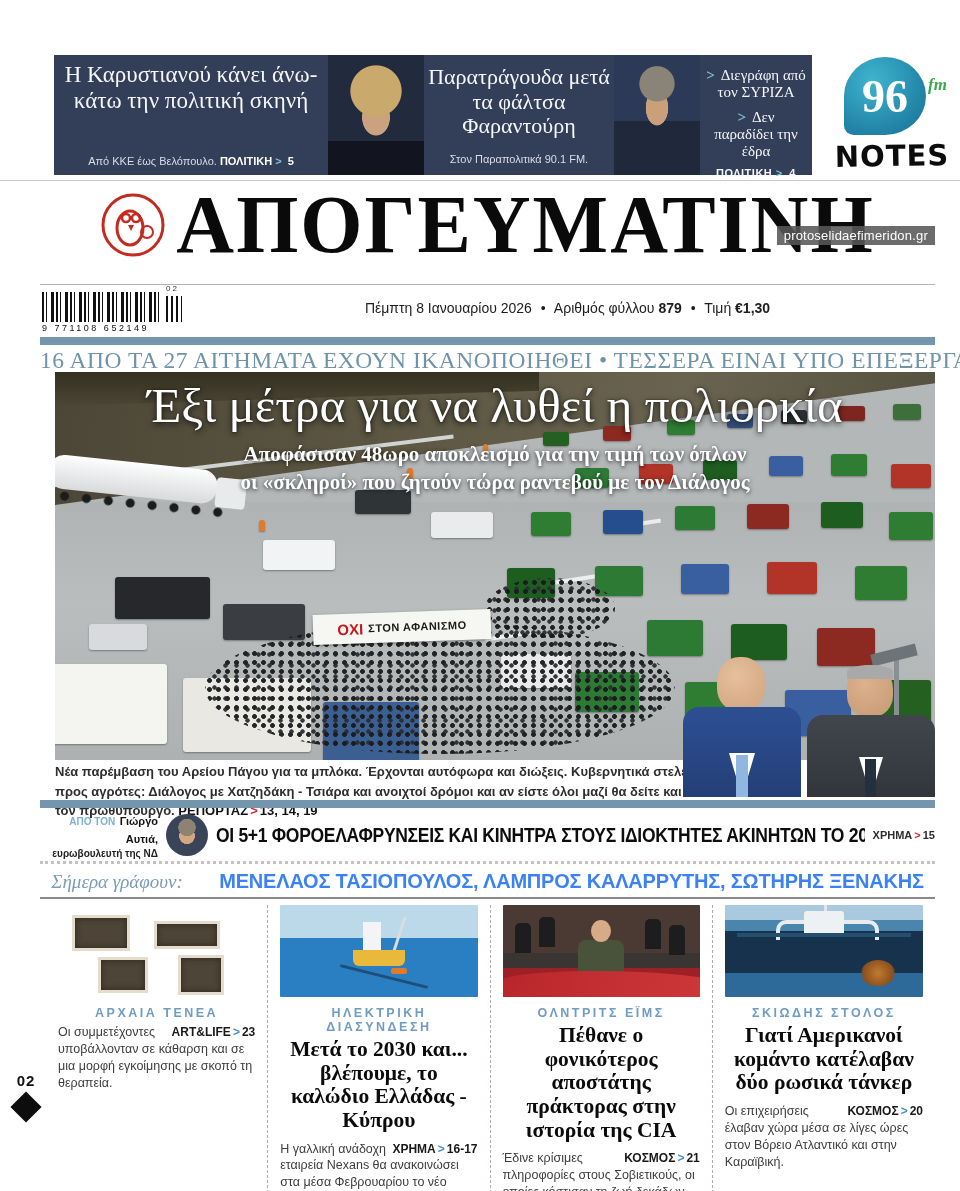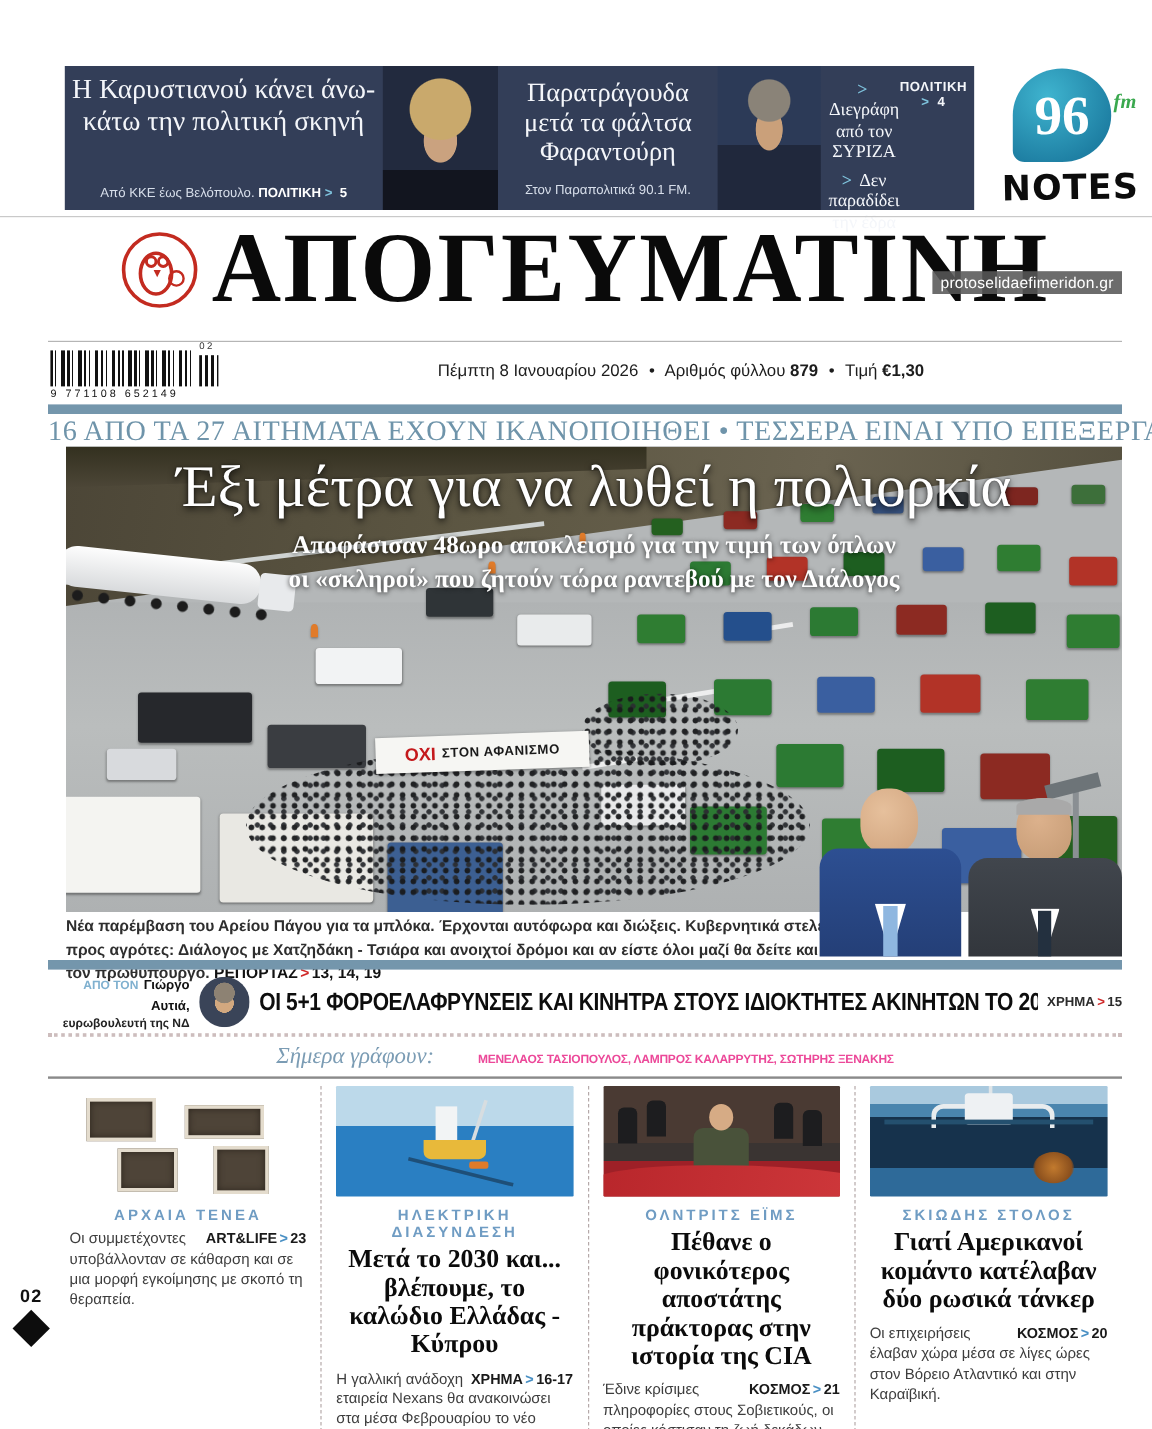--- a/index.html
+++ b/index.html
@@ -17,21 +17,21 @@
   .ad-photo{position:relative;flex:0 0 auto;overflow:hidden;}
   .photo-woman{width:96px;background:
       radial-gradient(circle at 50% 30%, #c9a96c 0 26%, rgba(0,0,0,0) 27%),
       radial-gradient(ellipse at 50% 52%, #caa27f 0 20%, rgba(0,0,0,0) 21%),
       linear-gradient(#222a3e 0 72%, #12151f 72% 100%);}
   .photo-man{width:86px;background:
       radial-gradient(circle at 50% 24%, #8a8378 0 17%, rgba(0,0,0,0) 18%),
       radial-gradient(ellipse at 50% 44%, #caa07a 0 18%, rgba(0,0,0,0) 19%),
       linear-gradient(#2c3a57 0 55%, #20283c 55% 100%);}
   .ad-center{width:182px;padding:10px 4px 6px;text-align:center;display:flex;flex-direction:column;justify-content:space-between;}
-  .ad-right{flex:1;padding:12px 6px 6px;display:flex;flex-direction:row;justify-content:space-between;text-align:center;}
+  .ad-right{flex:1;padding:12px 6px 6px;display:flex;flex-direction:column;justify-content:space-between;text-align:center;}
   .bullet-row{font-family:"Liberation Serif",serif;font-size:15px;line-height:1.15;margin-bottom:7px;}
   .bullet-arrow{color:#7fc3dd;font-weight:bold;margin-right:3px;}
   .ad-tag{font-size:11px;font-weight:bold;letter-spacing:.5px;}
 
   
   .radio-logo{flex:1;position:relative;background:#fff;}
   .bubble{position:absolute;left:32px;top:2px;width:82px;height:78px;background:
       radial-gradient(circle at 35% 30%, #3fb4cf, #1e7fa3 75%);
       border-radius:50% 50% 50% 12%;display:flex;align-items:center;justify-content:center;}
   .bubble .n96{color:#fff;font-size:46px;font-weight:bold;font-family:"Liberation Serif",serif;}
@@ -125,21 +125,21 @@
       radial-gradient(circle at 50% 32%,#8d8273 0 24%,rgba(0,0,0,0) 25%),
       radial-gradient(ellipse at 50% 52%,#d2a87f 0 26%,rgba(0,0,0,0) 27%),
       linear-gradient(#3a4458 0 100%);}
   .av-head{flex:1;font-weight:900;font-size:17.5px;color:#0d0d0d;letter-spacing:-.3px;
       display:inline-block;transform:scaleY(1.18);white-space:nowrap;}
   .av-tag{font-size:11px;font-weight:900;color:#2c2c2c;white-space:nowrap;}
 
   .dotted-rule{position:absolute;left:40px;right:25px;top:861px;border-top:3px dotted #cdbdbd;}
   .writers{position:absolute;left:40px;right:25px;top:870px;text-align:center;}
   .writers .lbl{font-family:"Liberation Serif",serif;font-style:italic;font-size:19px;color:#7b9cb4;margin-right:20px;}
-  .writers .names{font-size:10px;font-weight:900;color:#ec4899;letter-spacing:-.2px;padding-left:12px;}
+  .writers .names{font-size:20px;font-weight:900;color:#3b82f6;letter-spacing:-.2px;padding-left:12px;}
   .solid-rule{position:absolute;left:40px;right:25px;top:897px;border-top:2px solid #8a8a8a;}
 
   
   .cols{position:absolute;left:46px;right:25px;top:905px;height:252px;display:grid;grid-template-columns:1fr 1fr 1fr 1fr;}
   .col{padding:0 12px;}
   .col:not(:last-child){border-right:1px dashed #b5a9a9;}
   .thumb{height:92px;margin-bottom:9px;position:relative;overflow:hidden;border-radius:1px;}
   .kicker{text-align:center;font-size:12.5px;font-weight:bold;letter-spacing:2.5px;color:#6f9cc3;margin-bottom:4px;}
   .col-head{text-align:center;font-family:"Liberation Serif",serif;font-weight:bold;font-size:21.5px;line-height:1.1;color:#0b0b0b;margin:2px 0 8px;}
   .col-body{font-size:12.5px;line-height:1.35;color:#3d3d3d;}

